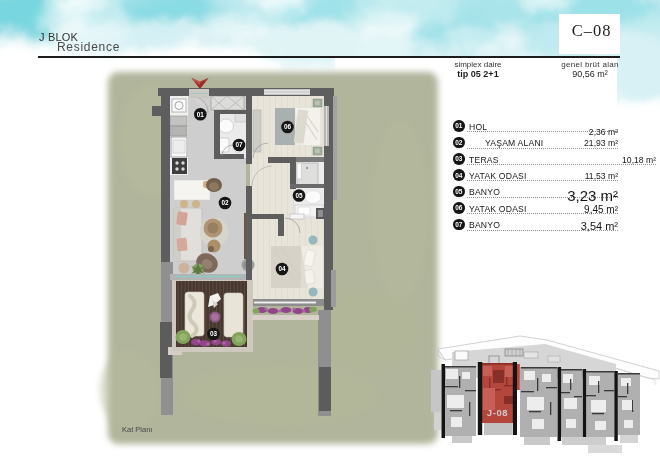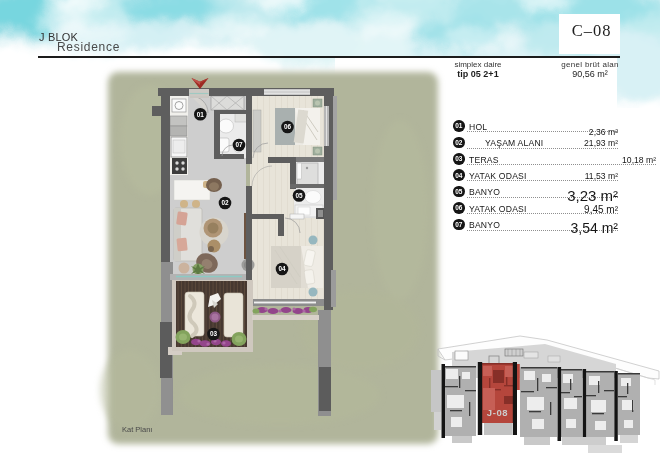--- a/index.html
+++ b/index.html
@@ -542,17 +542,17 @@
     <span style="position:absolute;left:14px;right:0;top:11px;border-bottom:1px dotted #8f8f8f;"></span>
     <span style="position:absolute;left:0;top:0;width:11.5px;height:11.5px;border-radius:50%;background:#151515;color:#fff;font-size:6.5px;font-weight:bold;display:flex;align-items:center;justify-content:center;">06</span>
     <span style="position:absolute;left:16px;top:1.5px;font-size:8.6px;letter-spacing:0.2px;color:#161616;">YATAK ODASI</span>
     <span style="position:absolute;right:0;top:1.5px;font-size:10px;color:#161616;text-align:right;">9,45 m²</span>
   </div>
 
   <div class="abs" style="left:0;top:218.6px;width:165px;height:11.5px;">
     <span style="position:absolute;left:14px;right:0;top:11px;border-bottom:1px dotted #8f8f8f;"></span>
     <span style="position:absolute;left:0;top:0;width:11.5px;height:11.5px;border-radius:50%;background:#151515;color:#fff;font-size:6.5px;font-weight:bold;display:flex;align-items:center;justify-content:center;">07</span>
     <span style="position:absolute;left:16px;top:1.5px;font-size:8.6px;letter-spacing:0.2px;color:#161616;">BANYO</span>
-    <span style="position:absolute;right:0;top:1.5px;font-size:14px;color:#161616;">3,54 m²</span>
+    <span style="position:absolute;right:0;top:1.5px;font-size:11px;color:#161616;">3,54 m²</span>
   </div>
 </div>
 
 </div>
 
 </body></html>

